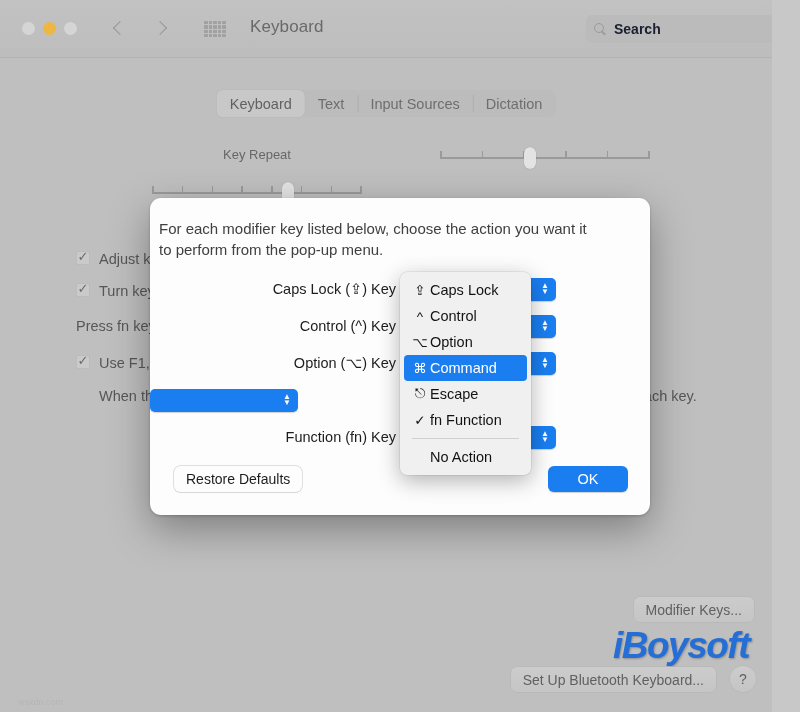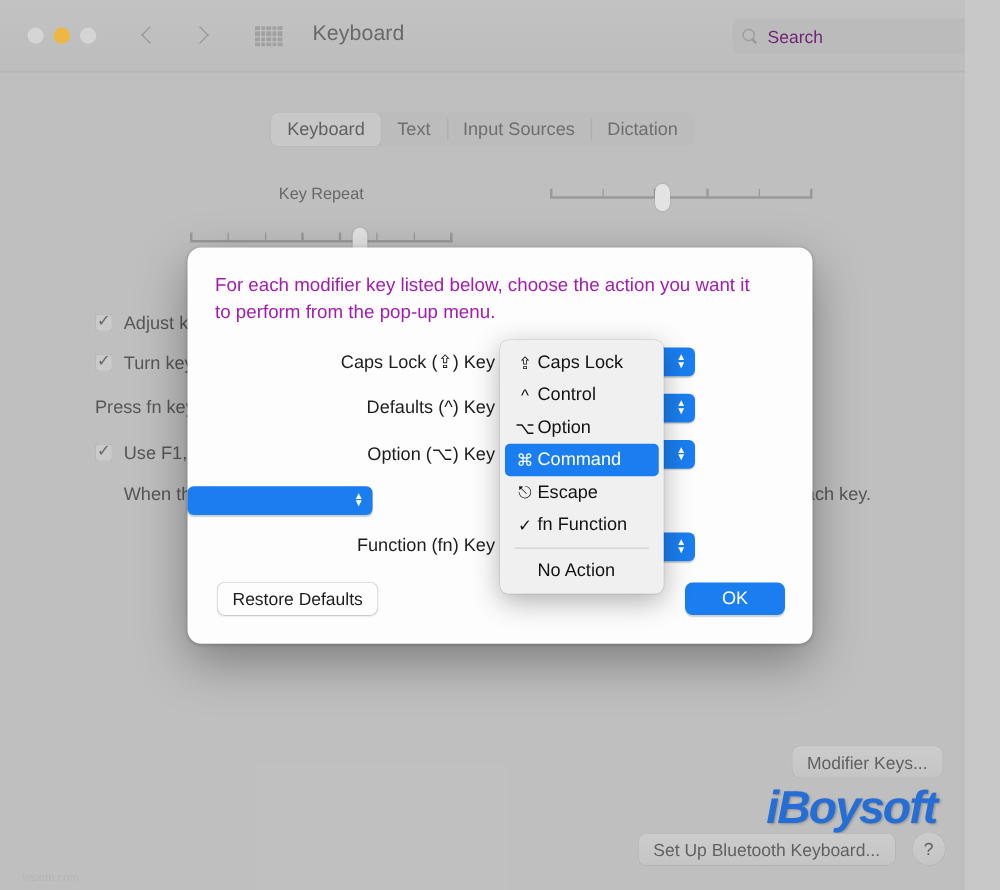--- a/index.html
+++ b/index.html
@@ -127,21 +127,22 @@
   .mag::after {
     content:"";
     position:absolute;
     width: 5px; height: 1.5px;
     background: #a0a0a0;
     transform: rotate(45deg);
     left: 7px; top: 9px;
   }
   .searchph {
     font-size: 14px;
-    color: #701a75;
+    color: #0f172a;
+    font-weight: bold;
   }
 
   
   .tabbar {
     position: absolute;
     top: 90px;
     left: 50%;
     transform: translateX(-50%);
     height: 27px;
     background: #c4c4c4;
@@ -335,25 +336,25 @@
     top: 198px;
     width: 500px;
     height: 317px;
     background: #fdfdfd;
     border-radius: 11px;
     box-shadow: 0 14px 40px rgba(0,0,0,.34), 0 1px 3px rgba(0,0,0,.2);
     overflow: visible;
   }
   .sheet-text {
     position: absolute;
-    left: 22px;
+    left: 9px;
     top: 20px;
     width: 440px;
     font-size: 15px;
-    color: #a21caf;
+    color: #404040;
     line-height: 1.42;
   }
 
   .rows {
     position: absolute;
     left: 0;
     top: 78px;
     width: 500px;
   }
   .row {
@@ -584,21 +585,21 @@
     <div class="sheet-text">For each modifier key listed below, choose the action you want it to perform from the pop-up menu.</div>
 
     <div class="rows">
       <div class="row">
         <div class="row-label">Caps Lock (⇪) Key</div>
         <div class="popup">
             <span class="arrows">▲<br>▼</span>
           </div>
       </div>
       <div class="row">
-        <div class="row-label">Defaults (^) Key</div>
+        <div class="row-label">Control (^) Key</div>
         <div class="popup">
             <span class="arrows">▲<br>▼</span>
           </div>
       </div>
       <div class="row">
         <div class="row-label">Option (⌥) Key</div>
         <div class="popup">
             <span class="arrows">▲<br>▼</span>
           </div>
       </div>

